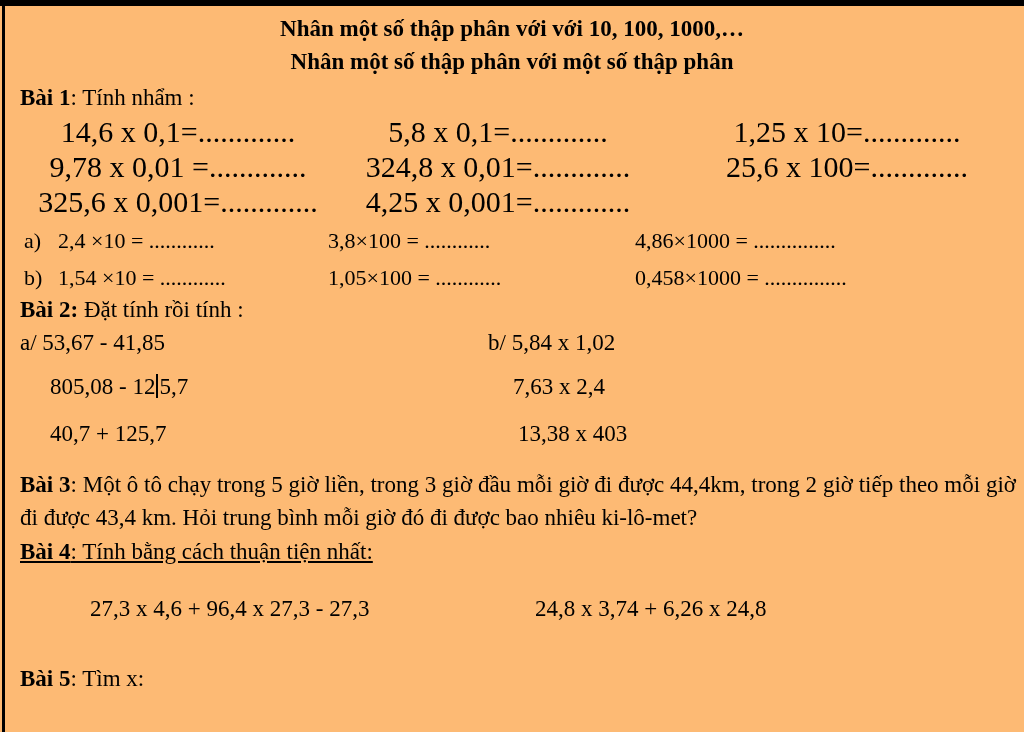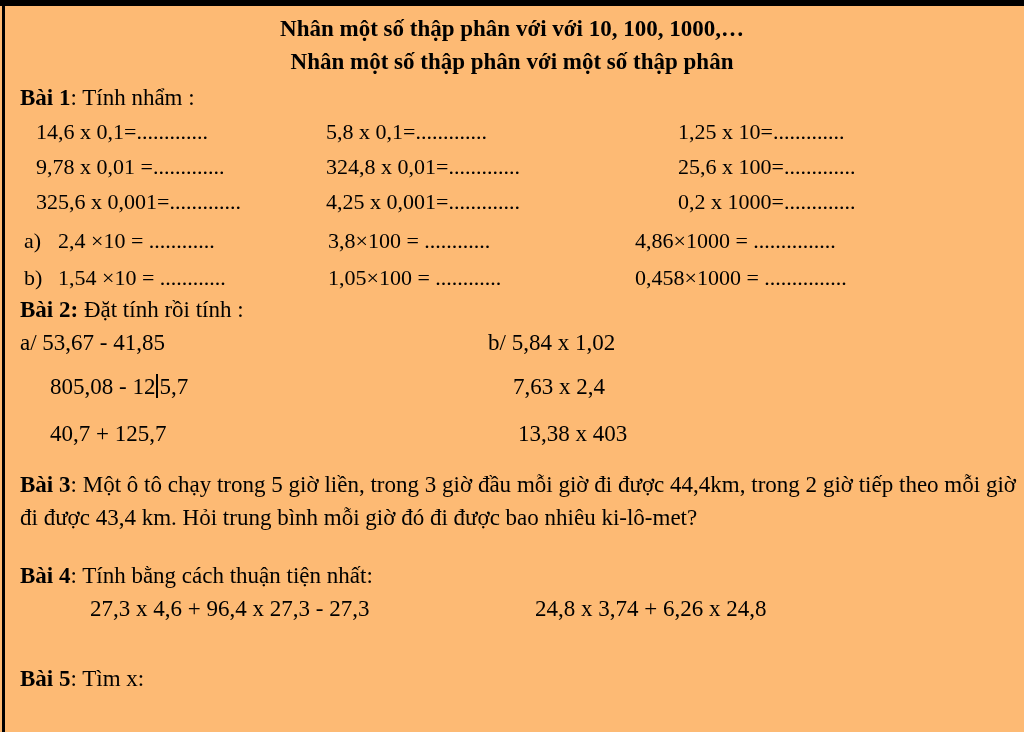--- a/index.html
+++ b/index.html
@@ -17,21 +17,21 @@
 
   .titles { position:absolute; top:12px; left:0; width:1024px; text-align:center;
             font-weight:bold; font-size:23px; line-height:33px; }
 
   .sec-head { font-size:23px; line-height:28px; }
   .sec-head .b { font-weight:bold; }
 
   .abs { position:absolute; left:20px; right:8px; }
 
   
-  .b1row { display:grid; grid-template-columns:300px 350px 1fr; font-size:22px; height:35px; align-items:center; }
+  .b1row { display:grid; grid-template-columns:300px 350px 1fr; font-size:30px; height:35px; align-items:center;text-align:center; }
   .b1row .c1 { padding-left:16px; }
   .b1row .c2 { padding-left:6px; }
   .b1row .c3 { padding-left:8px; }
 
   
   .b1letter { display:grid; grid-template-columns:38px 270px 307px 1fr; font-size:22px; height:37px; align-items:center; }
   .b1letter .lt { padding-left:4px; }
 
   
   .b2grid { display:grid; grid-template-columns:460px 1fr; font-size:23px; }
@@ -78,21 +78,20 @@
       <span class="c3">1,25 x 10=.............</span>
     </div>
     <div class="b1row">
       <span class="c1">9,78 x 0,01 =.............</span>
       <span class="c2">324,8 x 0,01=.............</span>
       <span class="c3">25,6 x 100=.............</span>
     </div>
     <div class="b1row">
       <span class="c1">325,6 x 0,001=.............</span>
       <span class="c2">4,25 x 0,001=.............</span>
-      <span class="c3">0,2 x 1000=.............</span>
     </div>
   </div>
 
   <div class="abs" style="top:222px;">
     <div class="b1letter">
       <span class="lt">a)</span>
       <span>2,4 ×10 = ............</span>
       <span>3,8×100 = ............</span>
       <span>4,86×1000 = ...............</span>
     </div>
@@ -120,21 +119,21 @@
       <div class="l1">b/ 5,84 x 1,02</div>
       <div class="l2 ind25">7,63 x 2,4</div>
       <div class="ind30">13,38 x 403</div>
     </div>
   </div>
 
   <div class="abs b3text" style="top:468px;">
     <span class="bold">Bài 3</span><span>: Một ô tô chạy trong 5 giờ liền, trong 3 giờ đầu mỗi giờ đi được 44,4km, trong 2 giờ tiếp theo mỗi giờ đi được 43,4 km. Hỏi trung bình mỗi giờ đó đi được bao nhiêu ki-lô-met?</span>
   </div>
 
-  <div class="abs sec-head" style="top:562px;">
+  <div class="abs sec-head" style="top:538px;text-decoration:underline;">
     <span class="b">Bài 4</span><span>: Tính bằng cách thuận tiện nhất:</span>
   </div>
 
   <div class="abs b4row" style="top:596px;">
     <span class="e1">27,3 x 4,6 + 96,4 x 27,3 - 27,3</span>
     <span>24,8 x 3,74 + 6,26 x 24,8</span>
   </div>
 
   <div class="abs b5row" style="top:666px;">
     <span class="bold">Bài 5</span><span>: Tìm x:</span>

